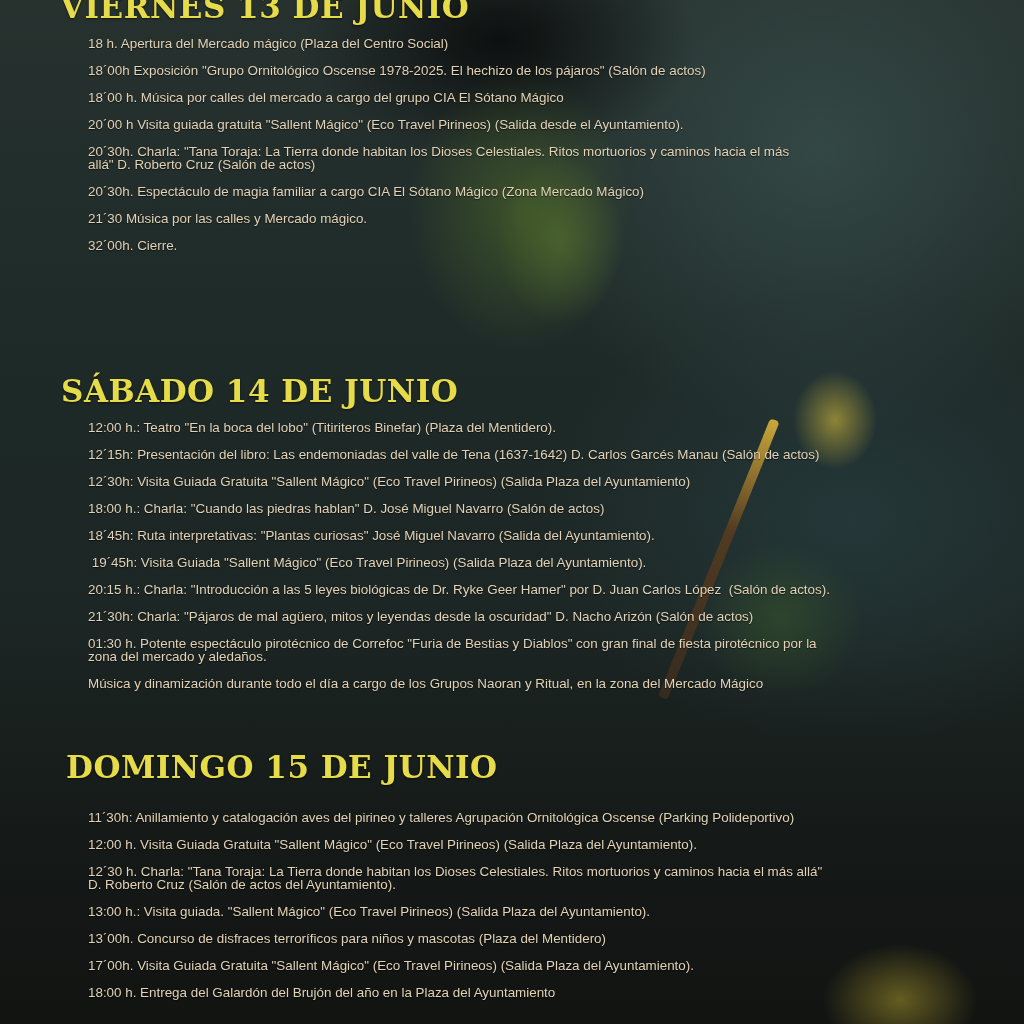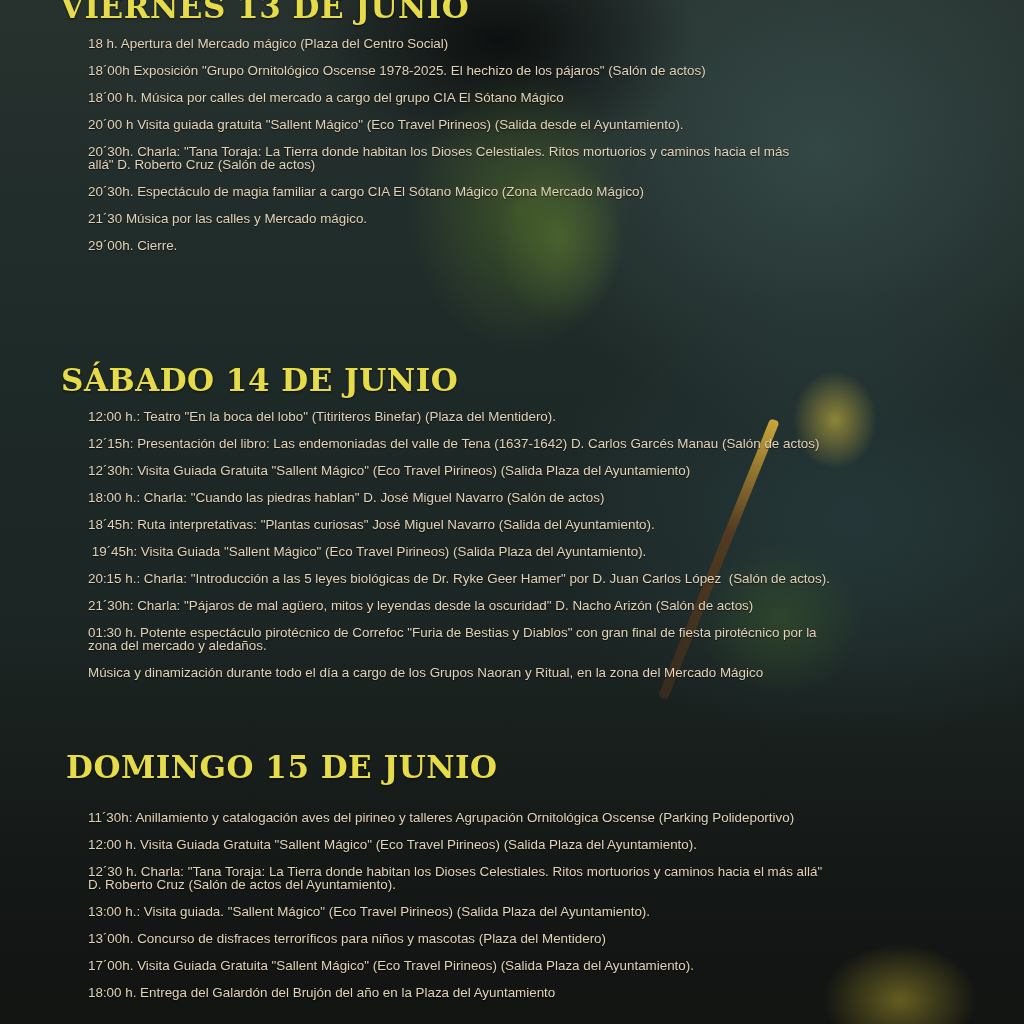--- a/index.html
+++ b/index.html
@@ -40,21 +40,21 @@
     .event {
       color: #e2d2b6;
       font-family: "Liberation Sans", "DejaVu Sans", sans-serif;
       font-size: 13.4px; line-height: 13px;
       white-space: pre-wrap;
       text-shadow: 0 1px 1px rgba(0,0,0,0.6);
       margin-left: 28px;
     }
     .sec-1 .day-title { margin-bottom: 14px; }
     .sec-1 .event { margin-bottom: 14px; }
-    .sec-2 { position: absolute; top: 373px; left: 0; right: 0; }
+    .sec-2 { position: absolute; top: 384px; left: 0; right: 0; }
     .sec-2 .day-title { margin-left: 1px; margin-bottom: 14px; }
     .sec-2 .event { margin-bottom: 14px; }
     .sec-3 { position: absolute; top: 760px; left: 0; right: 0; }
     .sec-3 .day-title { margin-left: 6px; margin-bottom: 28px; }
     .sec-3 .event { margin-bottom: 14px; }
   </style>
 </head>
 <body>
 
 <div class="bg"></div>
@@ -66,21 +66,21 @@
     <h2 class="day-title">VIERNES 13 DE JUNIO</h2>
     <ul class="events">
       <li class="event">18 h. Apertura del Mercado mágico (Plaza del Centro Social)</li>
       <li class="event">18´00h Exposición "Grupo Ornitológico Oscense 1978-2025. El hechizo de los pájaros" (Salón de actos)</li>
       <li class="event">18´00 h. Música por calles del mercado a cargo del grupo CIA El Sótano Mágico</li>
       <li class="event">20´00 h Visita guiada gratuita "Sallent Mágico" (Eco Travel Pirineos) (Salida desde el Ayuntamiento).</li>
       <li class="event">20´30h. Charla: "Tana Toraja: La Tierra donde habitan los Dioses Celestiales. Ritos mortuorios y caminos hacia el más
 allá" D. Roberto Cruz (Salón de actos)</li>
       <li class="event">20´30h. Espectáculo de magia familiar a cargo CIA El Sótano Mágico (Zona Mercado Mágico)</li>
       <li class="event">21´30 Música por las calles y Mercado mágico.</li>
-      <li class="event">29´00h. Cierre.</li>
+      <li class="event">32´00h. Cierre.</li>
     </ul>
   </section>
 
   <section class="sec-2">
     <h2 class="day-title">SÁBADO 14 DE JUNIO</h2>
     <ul class="events">
       <li class="event">12:00 h.: Teatro "En la boca del lobo" (Titiriteros Binefar) (Plaza del Mentidero).</li>
       <li class="event">12´15h: Presentación del libro: Las endemoniadas del valle de Tena (1637-1642) D. Carlos Garcés Manau (Salón de actos)</li>
       <li class="event">12´30h: Visita Guiada Gratuita "Sallent Mágico" (Eco Travel Pirineos) (Salida Plaza del Ayuntamiento)</li>
       <li class="event">18:00 h.: Charla: "Cuando las piedras hablan" D. José Miguel Navarro (Salón de actos)</li>

